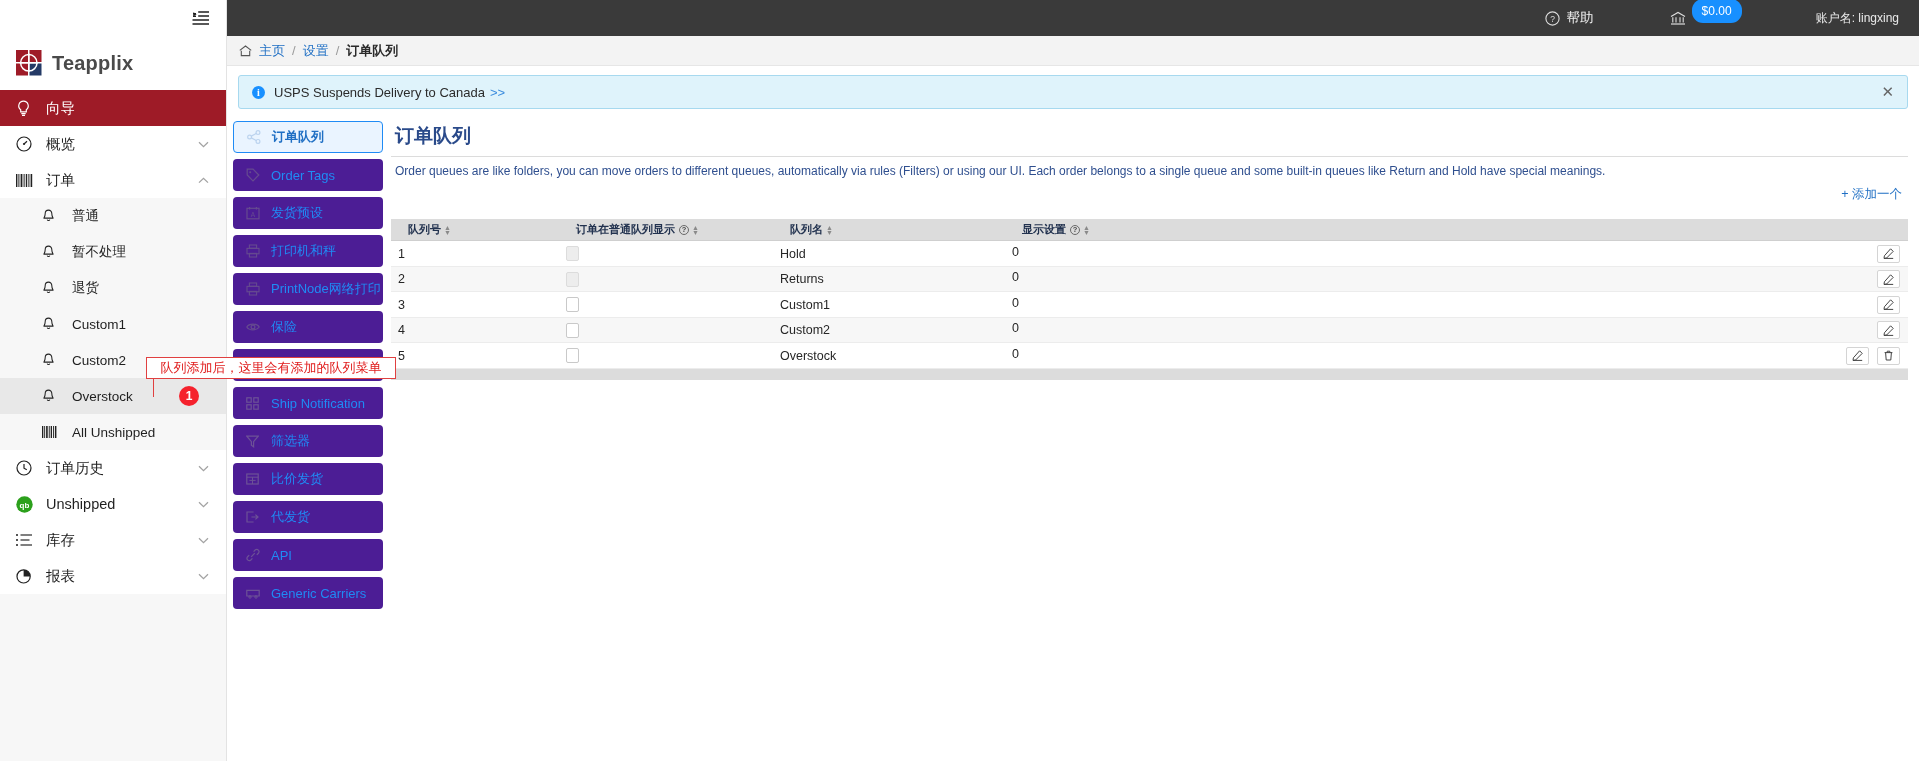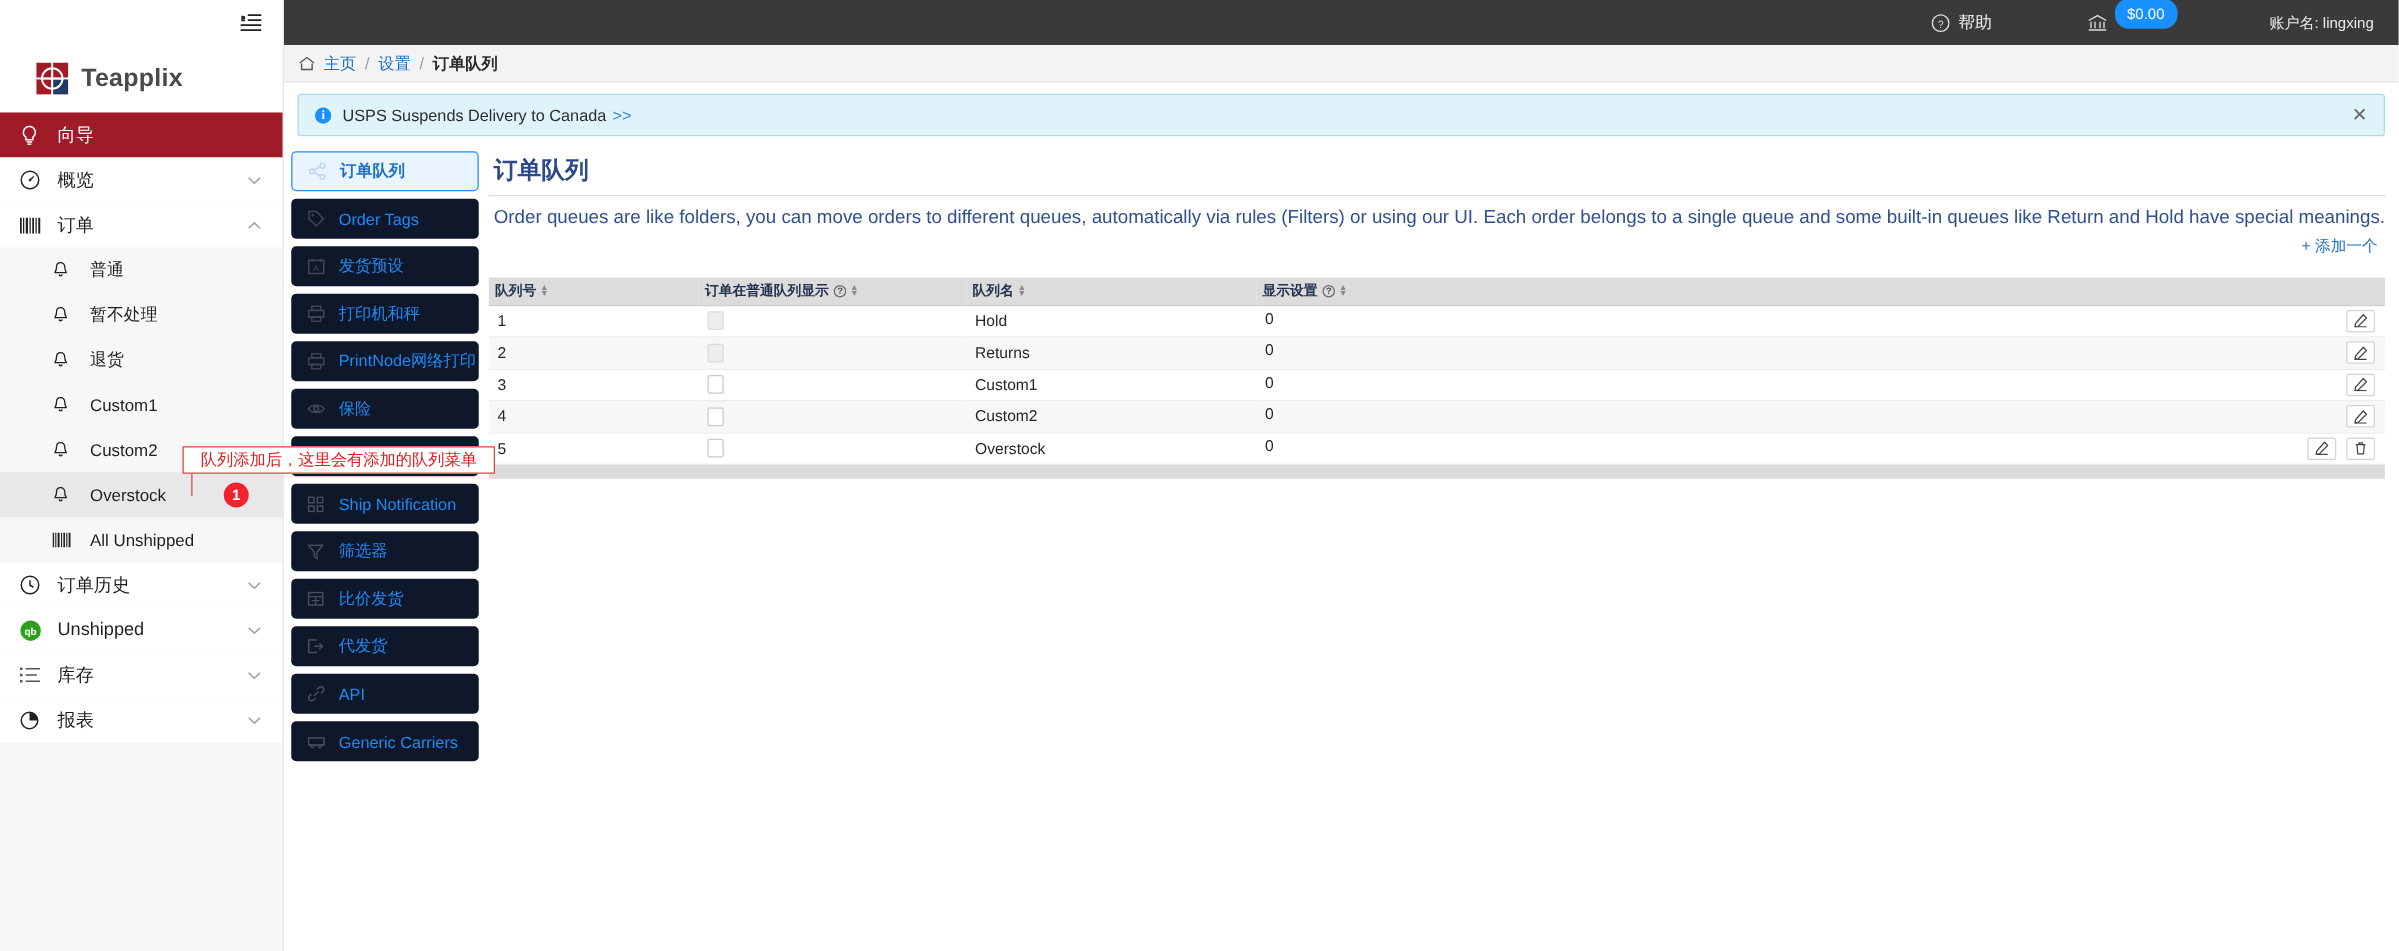--- a/index.html
+++ b/index.html
@@ -16,21 +16,21 @@
     border-right: 1px solid #e3e3e3; flex: 0 0 227px;
     position: relative; z-index: 5;
   }
   .sb-toggle-row {
     height: 36px; background: #ffffff; display: flex;
     align-items: center; justify-content: flex-end; padding-right: 14px;
   }
   .sb-toggle { width: 22px; height: 22px; display:flex; align-items:center; justify-content:center; cursor:pointer; }
   .sb-brand {
     height: 54px; background: #ffffff; display: flex; align-items: center;
-    padding-left: 29px; gap: 10px;
+    padding-left: 16px; gap: 10px;
   }
   .sb-logo { width: 26px; height: 26px; display:block; }
   .sb-brandname { font-size: 20px; color: #4a4a4a; font-weight: 600; letter-spacing: .2px; }
 
   .sb-item {
     display: flex; align-items: center; height: 36px; padding: 0 16px;
     gap: 12px; font-size: 14.5px; color: #1f1f1f; cursor: pointer;
     background: #ffffff; position: relative;
   }
   .sb-item.active-red { background: #9e1b27; color: #ffffff; }
@@ -81,41 +81,41 @@
     align-items:center; justify-content:center; margin-right: 9px; font-family:"Liberation Serif", serif;
   }
   .alert .arrows { color:#3c8dde; margin-left: 5px; }
   .alert .x { margin-left:auto; color:#666; font-size: 15px; cursor:pointer; }
 
   .body-area { flex: 1 1 auto; display:flex; min-height: 0; padding-top: 12px; }
 
   
   .setnav { width: 164px; flex: 0 0 164px; padding: 0 8px 0 6px; }
   .setnav-item {
-    height: 32px; margin-bottom: 6px; border-radius: 4px; background:#0f172a;
+    height: 32px; margin-bottom: 6px; border-radius: 4px; background:#4c1d95;
     display:flex; align-items:center; gap: 11px; padding: 0 12px;
     font-size: 13px; color: #1f8bf5; cursor:pointer; white-space:nowrap;
   }
   .setnav-item .sico { width:15px; height:15px; flex:0 0 15px; display:flex; align-items:center; justify-content:center; opacity:.42; }
   .setnav-item.current {
     background:#eaf4ff; border: 1px solid #1f8bf5; color:#1f6fc4; font-weight:600;
   }
 
   
   .main { flex: 1 1 auto; min-width: 0; padding-right: 11px; position: relative; }
   .m-title { font-size: 19px; color: #2a4a8a; font-weight: 700; padding: 2px 0 7px 4px; }
   .m-rule { height:1px; background:#dcdcdc; }
-  .m-desc { font-size: 15px; color:#2f4f8f; padding: 6px 0 0 4px; line-height: 1.4; }
+  .m-desc { font-size: 12px; color:#2f4f8f; padding: 6px 0 0 4px; line-height: 1.4; }
   .m-addrow { text-align: right; padding: 4px 6px 16px 0; }
   .m-add { color:#1f6fc4; font-size: 12.5px; cursor:pointer; }
 
   table.q { width:100%; border-collapse: collapse; table-layout: fixed; }
   table.q thead th {
     background:#dcdcdc; height: 22px; font-size: 11px; font-weight: 700;
-    color:#22324f; text-align:left; padding: 0 0 0 5px; vertical-align: middle;
+    color:#22324f; text-align:left; padding: 0 0 0 17px; vertical-align: middle;
     border-bottom: 1px solid #cfcfcf; white-space: nowrap;
   }
   .th-in { display:inline-flex; align-items:center; gap:3px; }
   .sortarrows { display:inline-flex; flex-direction:column; line-height:5px; color:#8a8a8a; font-size:7px; }
   .qmark { display:inline-flex; width:10px; height:10px; border-radius:50%; border:1px solid #6a6a6a;
            font-size:7.5px; align-items:center; justify-content:center; color:#4a4a4a; margin-left:1px; }
   table.q tbody td {
     height: 25.5px; font-size: 12.5px; color:#262626; padding: 0 0 0 7px;
     border-bottom: 1px solid #ececec; vertical-align: middle;
   }

